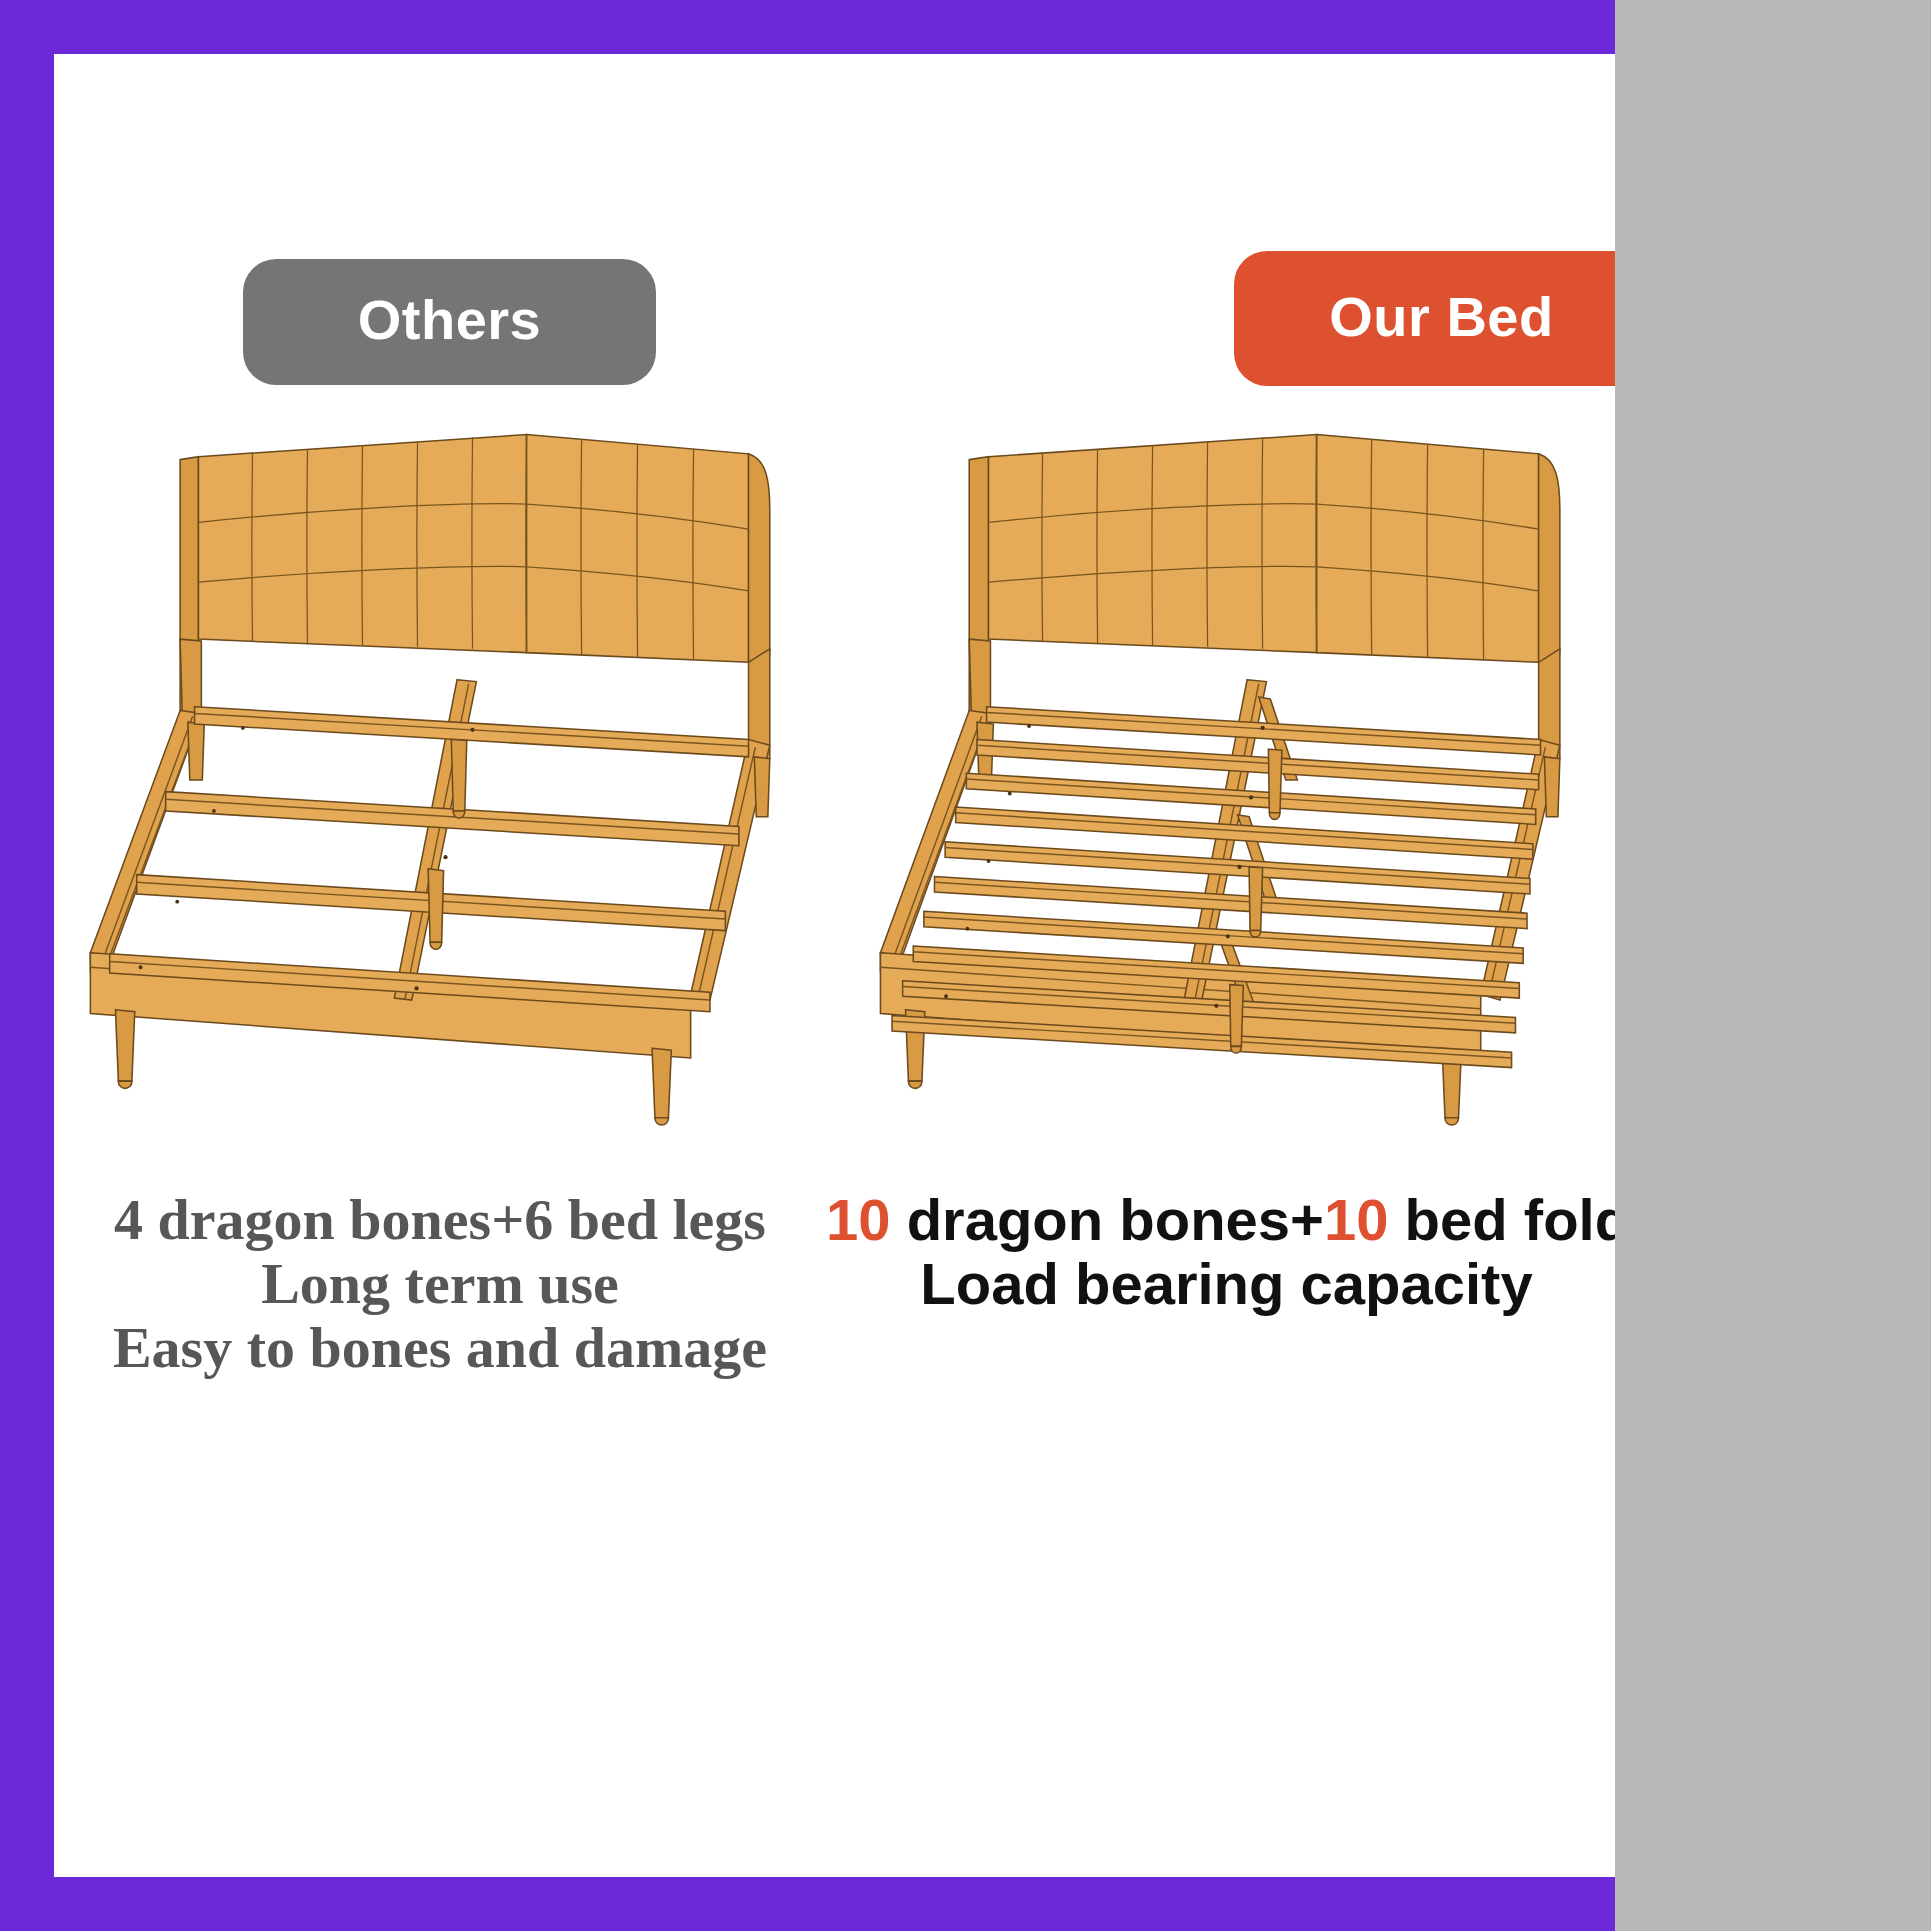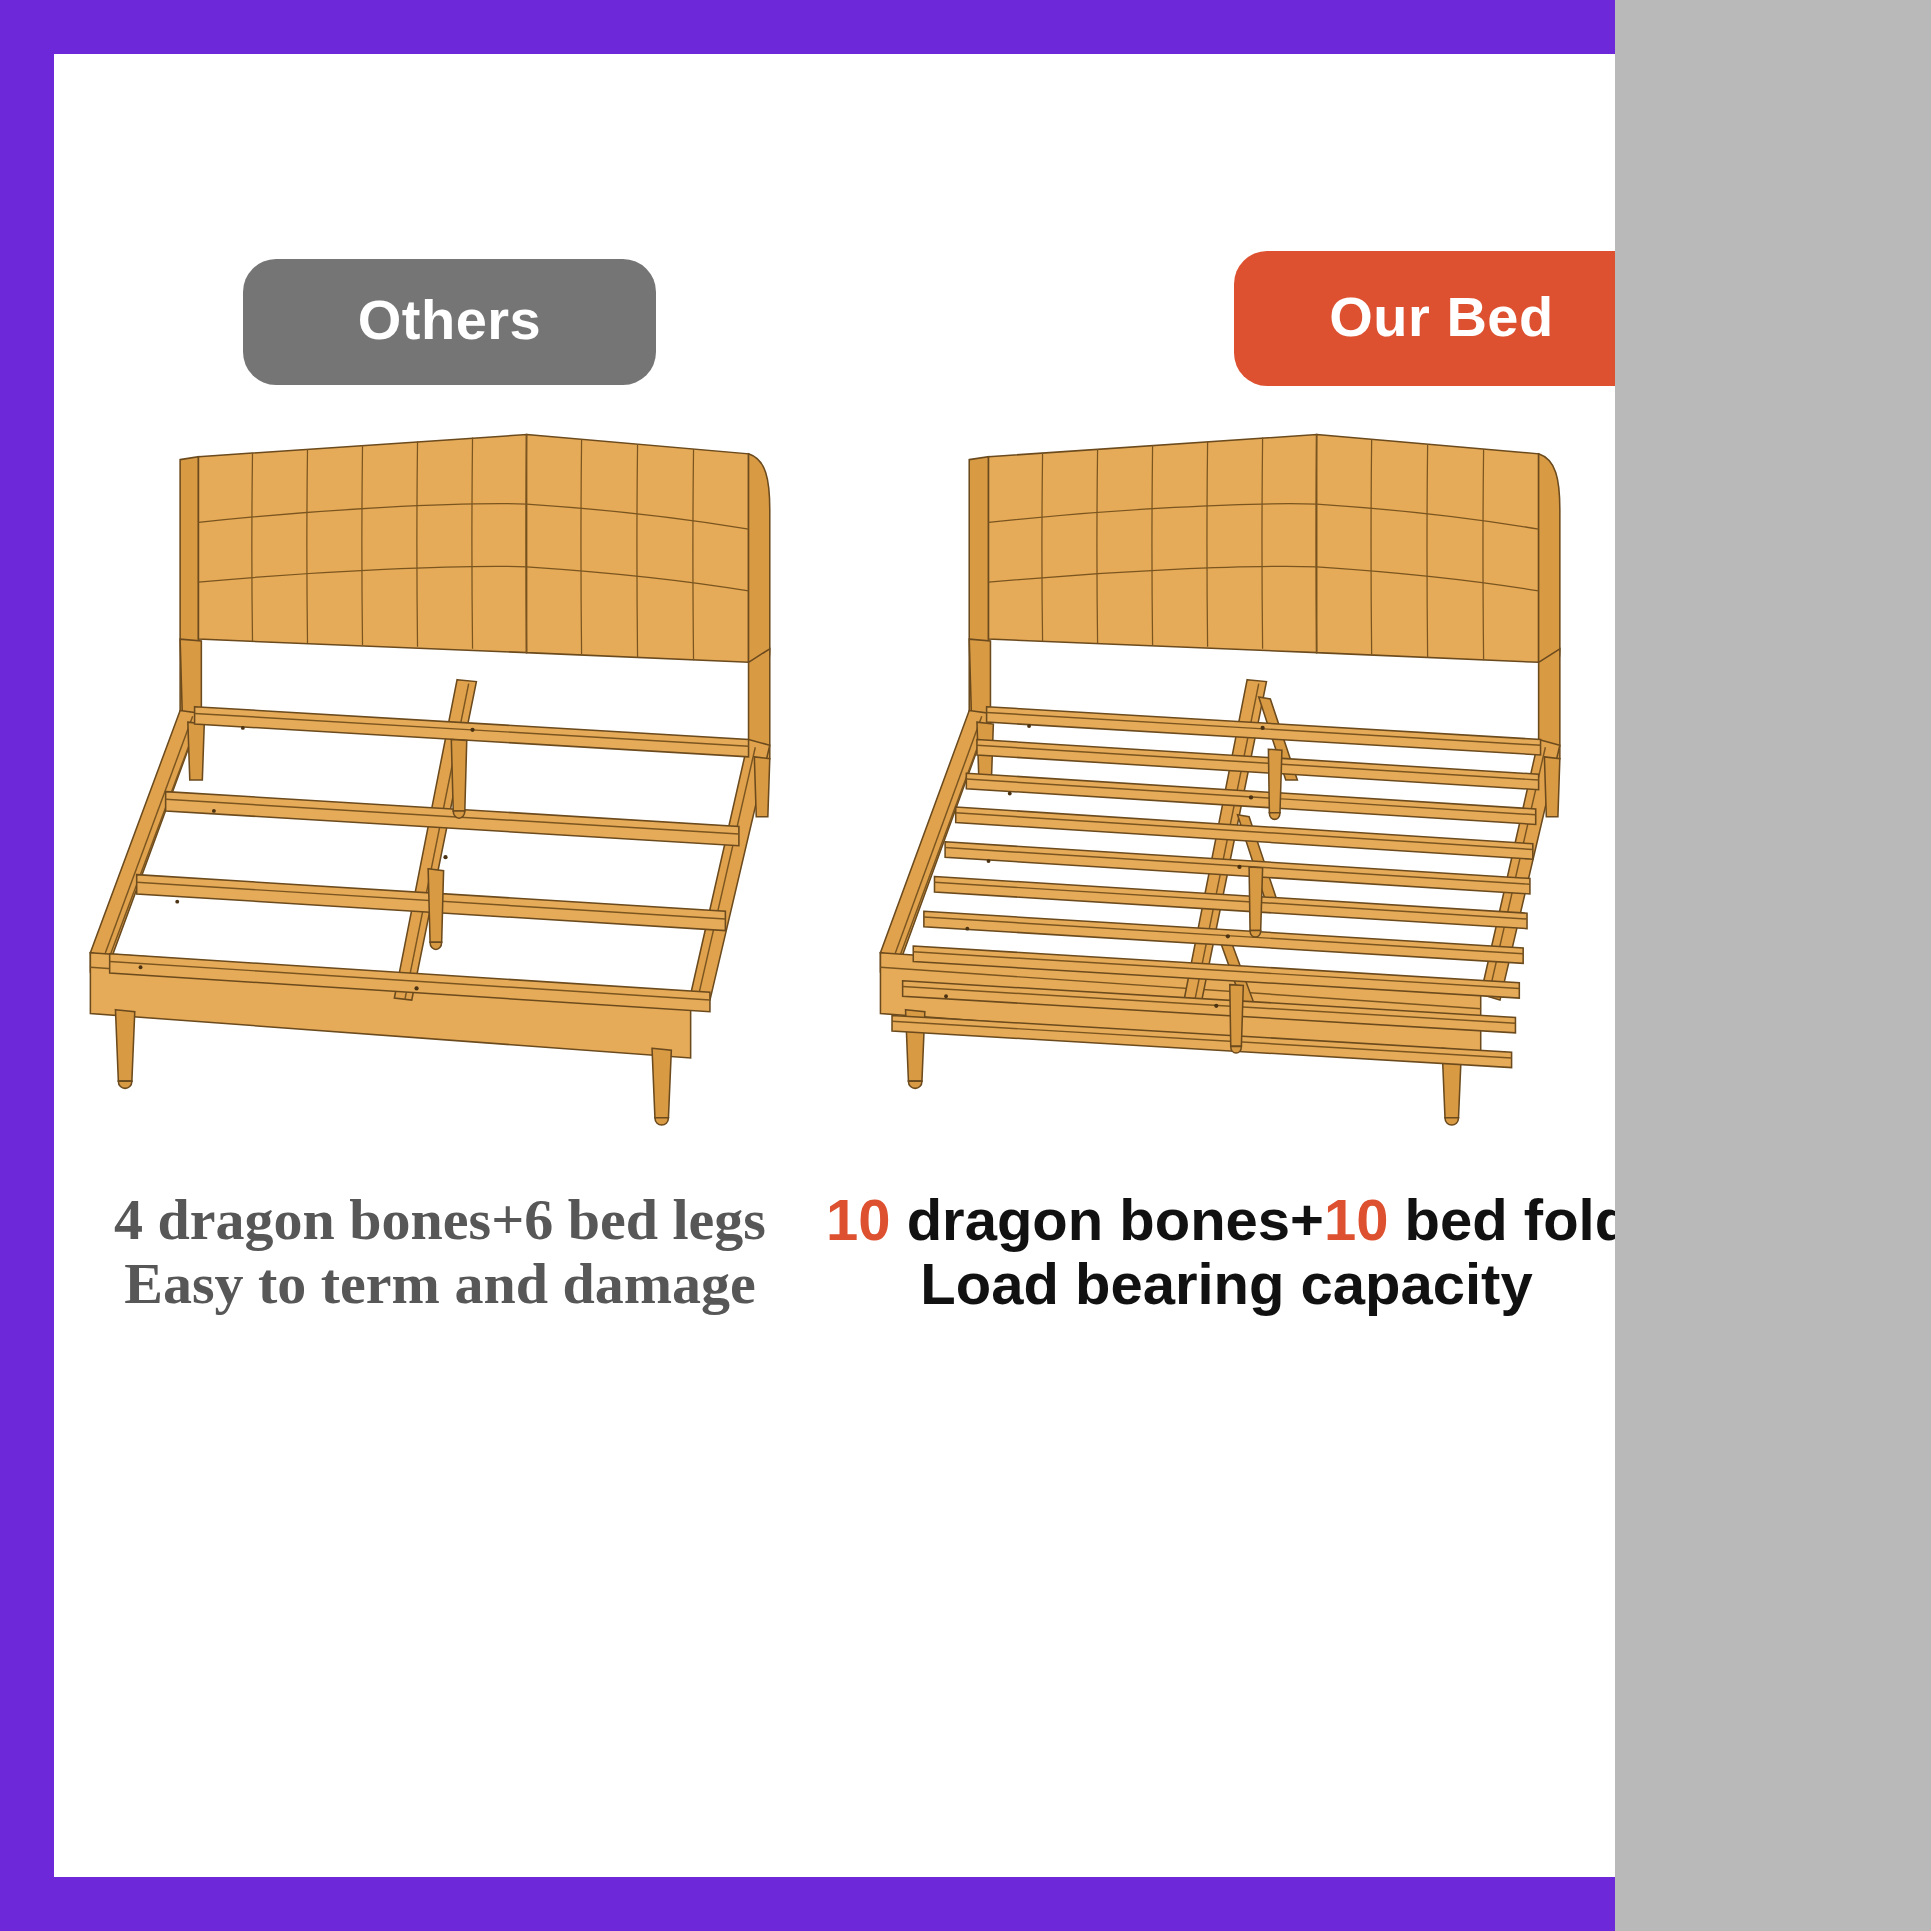--- a/index.html
+++ b/index.html
@@ -271,21 +271,22 @@
         <circle cx="170" cy="316" r="2" fill="#4a3212"></circle>
         <circle cx="150" cy="386" r="2" fill="#4a3212"></circle>
         <circle cx="128" cy="456" r="2" fill="#4a3212"></circle>
         <circle cx="106" cy="526" r="2" fill="#4a3212"></circle>
         <circle cx="84" cy="596" r="2" fill="#4a3212"></circle>
       </svg>
     </div>
 
     <div class="caption" id="caption-left">
       <span class="line">4 dragon bones+6 bed legs</span>
-      <span class="line">Easy to term and damage</span>
+      <span class="line">Long term use</span>
+      <span class="line">Easy to bones and damage</span>
     </div>
 
     <div class="caption" id="caption-right">
       <span class="line">
         <span class="hl">10</span><span> dragon bones+</span><span class="hl">10</span><span> bed fold</span>
       </span>
       <span class="line">Load bearing capacity</span>
     </div>
 
   </div>

